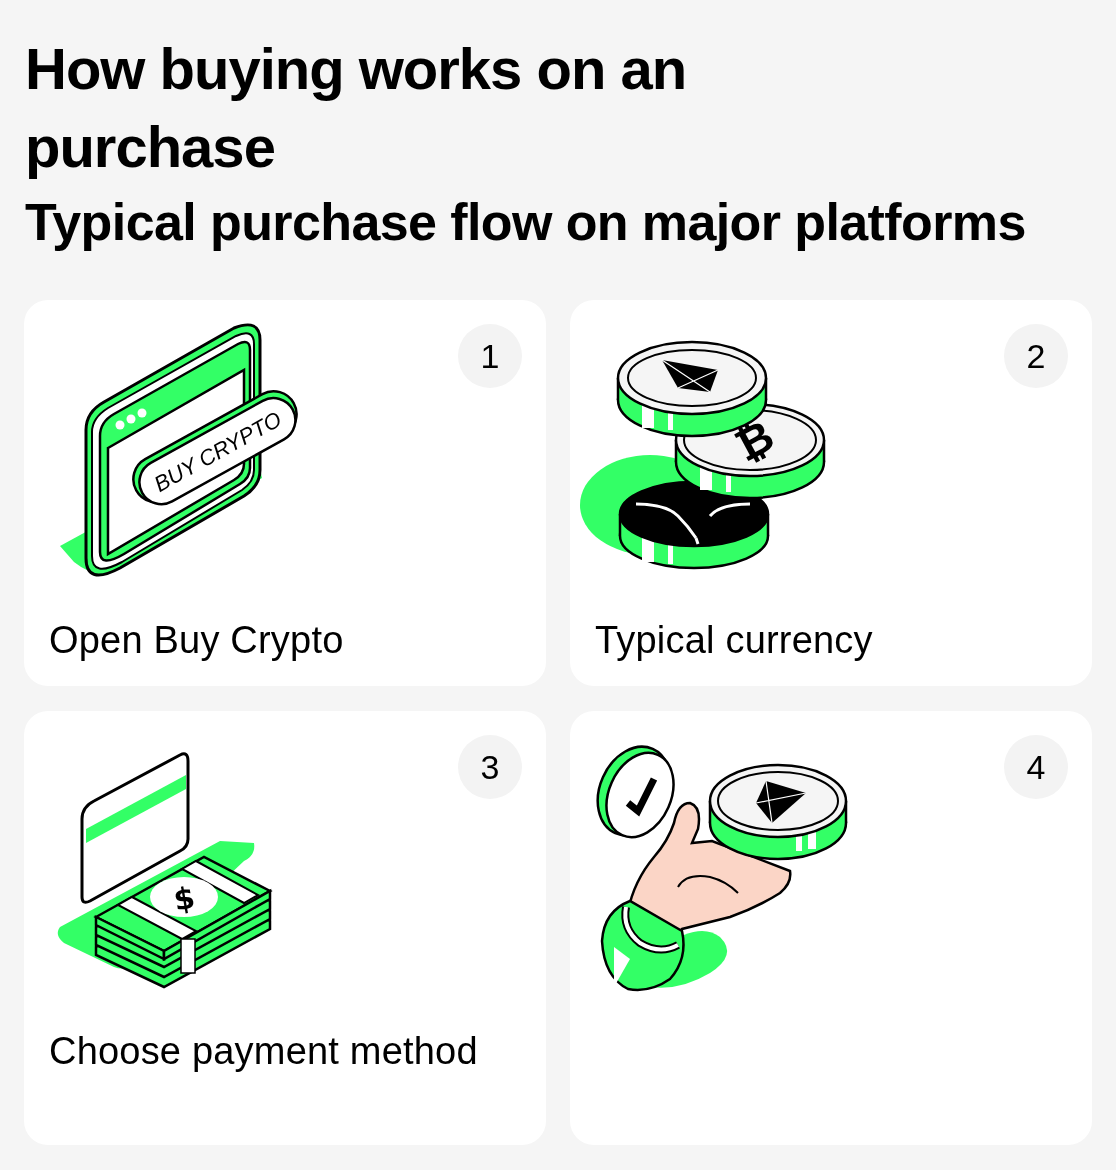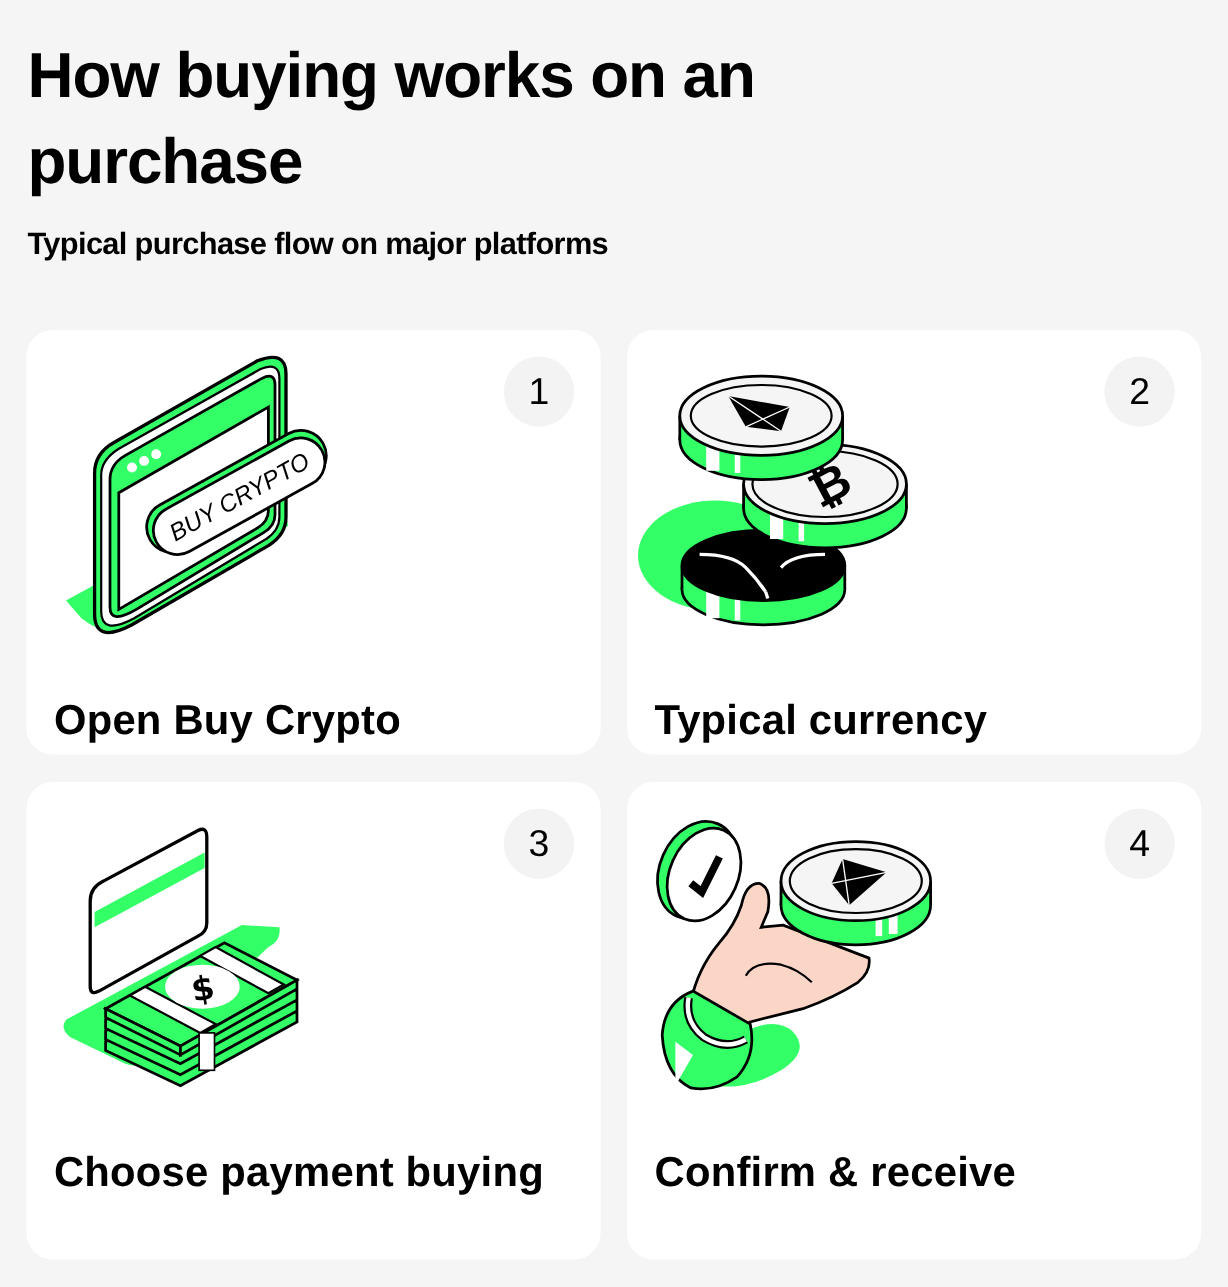--- a/index.html
+++ b/index.html
@@ -4,38 +4,38 @@
 <style>
   * { box-sizing: border-box; margin: 0; padding: 0; }
   html, body { width: 1116px; height: 1170px; background: #f5f5f5; overflow: hidden; }
   body { font-family: "Liberation Sans", "DejaVu Sans", sans-serif; color: #000; position: relative; }
   .title {
     position: absolute; left: 25px; top: 30px; width: 900px;
     font-size: 58px; font-weight: 700; line-height: 78px; letter-spacing: -1px;
   }
   .subtitle {
     position: absolute; left: 25px; top: 196px;
-    font-size: 28px; font-weight: 700; line-height: 52px; letter-spacing: -0.6px;
+    font-size: 52px; font-weight: 700; line-height: 52px; letter-spacing: -0.6px;
   }
   .card {
     position: absolute; background: #ffffff; border-radius: 24px; overflow: hidden;
   }
   .c1 { left: 24px;  top: 300px; width: 522px; height: 386px; }
   .c2 { left: 570px; top: 300px; width: 522px; height: 386px; }
   .c3 { left: 24px;  top: 711px; width: 522px; height: 434px; }
   .c4 { left: 570px; top: 711px; width: 522px; height: 434px; }
   .badge {
     position: absolute; right: 24px; top: 24px; width: 64px; height: 64px; border-radius: 50%;
     background: #f3f3f3; display: flex; align-items: center; justify-content: center;
     font-size: 34px; font-weight: 400; line-height: 1;
   }
   .illus { position: absolute; left: 0; top: 0; }
   .label {
-    position: absolute; left: 25px; top: 331px; width: 460px;
-    font-size: 38px; font-weight: 700; line-height: 48px; letter-spacing: 0.2px;
+    position: absolute; left: 25px; top: 316px; width: 460px;
+    font-size: 38px; font-weight: 400; line-height: 48px; letter-spacing: 0.2px;
   }
 </style>
 </head>
 <body>
 
 <h1 class="title">How buying works on an purchase</h1>
 <h2 class="subtitle">Typical purchase flow on major platforms</h2>
 
 <div class="card c1">
   <div class="badge">1</div>
@@ -120,21 +120,21 @@
       <path d="M140 240 L246 180 L246 188 L140 248 Z" fill="#33ff66"></path>
     </g>
 
     <path d="M94 194 L108 186 L172 220 L158 228 Z" fill="#fff" stroke="#000" stroke-width="2"></path>
     <path d="M158 158 L172 150 L234 184 L220 192 Z" fill="#fff" stroke="#000" stroke-width="2"></path>
     <rect x="157" y="228" width="14" height="34" fill="#fff" stroke="#000" stroke-width="1.5"></rect>
 
     <ellipse cx="160" cy="186" rx="34" ry="20" fill="#fff"></ellipse>
     <text x="160" y="198" text-anchor="middle" font-family="DejaVu Sans, sans-serif" font-size="30" font-weight="700" fill="#000" transform="rotate(-10 160 186)">$</text>
   </svg>
-  <div class="label">Choose payment buying</div>
+  <div class="label">Choose payment method</div>
 </div>
 
 <div class="card c4">
   <div class="badge">4</div>
   <svg class="illus" width="300" height="290" viewBox="0 0 300 290">
 
     <path d="M92 236 Q130 210 150 226 Q168 244 140 262 Q110 280 80 276 Z" fill="#33ff66"></path>
 
     <ellipse cx="64" cy="80" rx="34" ry="46" transform="rotate(24 64 80)" fill="#33ff66" stroke="#000" stroke-width="2.5"></ellipse>
     <ellipse cx="70" cy="84" rx="31" ry="44" transform="rotate(24 70 84)" fill="#fff" stroke="#000" stroke-width="2.5"></ellipse>
@@ -152,14 +152,13 @@
     <rect x="140" y="90" width="136" height="22" fill="#33ff66"></rect>
     <rect x="226" y="110" width="6" height="30" fill="#fff"></rect>
     <rect x="238" y="108" width="8" height="30" fill="#fff"></rect>
     <line x1="140" y1="90" x2="140" y2="112" stroke="#000" stroke-width="2.5"></line>
     <line x1="276" y1="90" x2="276" y2="112" stroke="#000" stroke-width="2.5"></line>
     <ellipse cx="208" cy="90" rx="68" ry="36" fill="#f5f5f5" stroke="#000" stroke-width="2.5"></ellipse>
     <ellipse cx="208" cy="90" rx="60" ry="29" fill="none" stroke="#000" stroke-width="2"></ellipse>
     <path d="M186 92 L196 70 L236 82 L202 112 Z" fill="#000"></path>
     <path d="M196 70 L202 112 M186 92 L236 82" stroke="#fff" stroke-width="1.2"></path>
   </svg>
-  <div class="label">Confirm &amp; receive</div>
 </div>
 
 </body></html>

